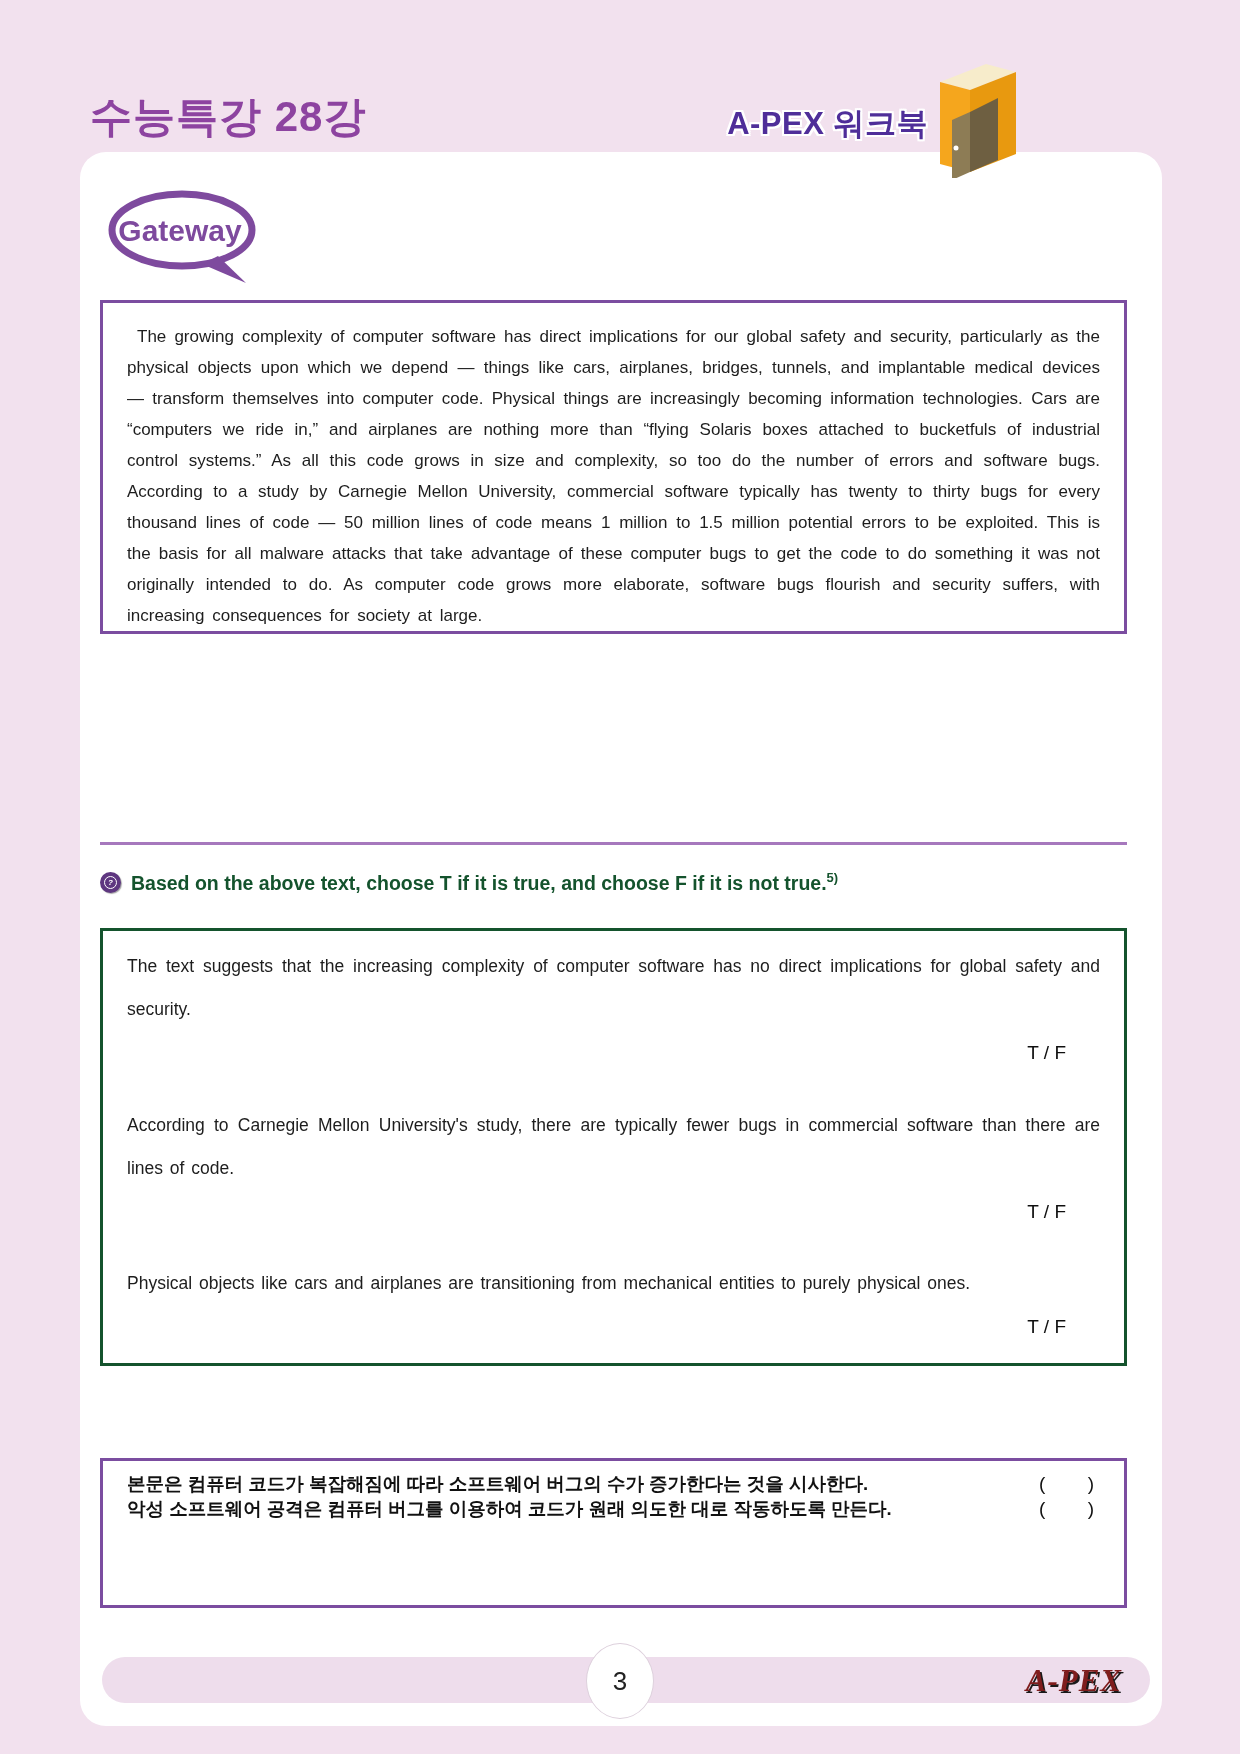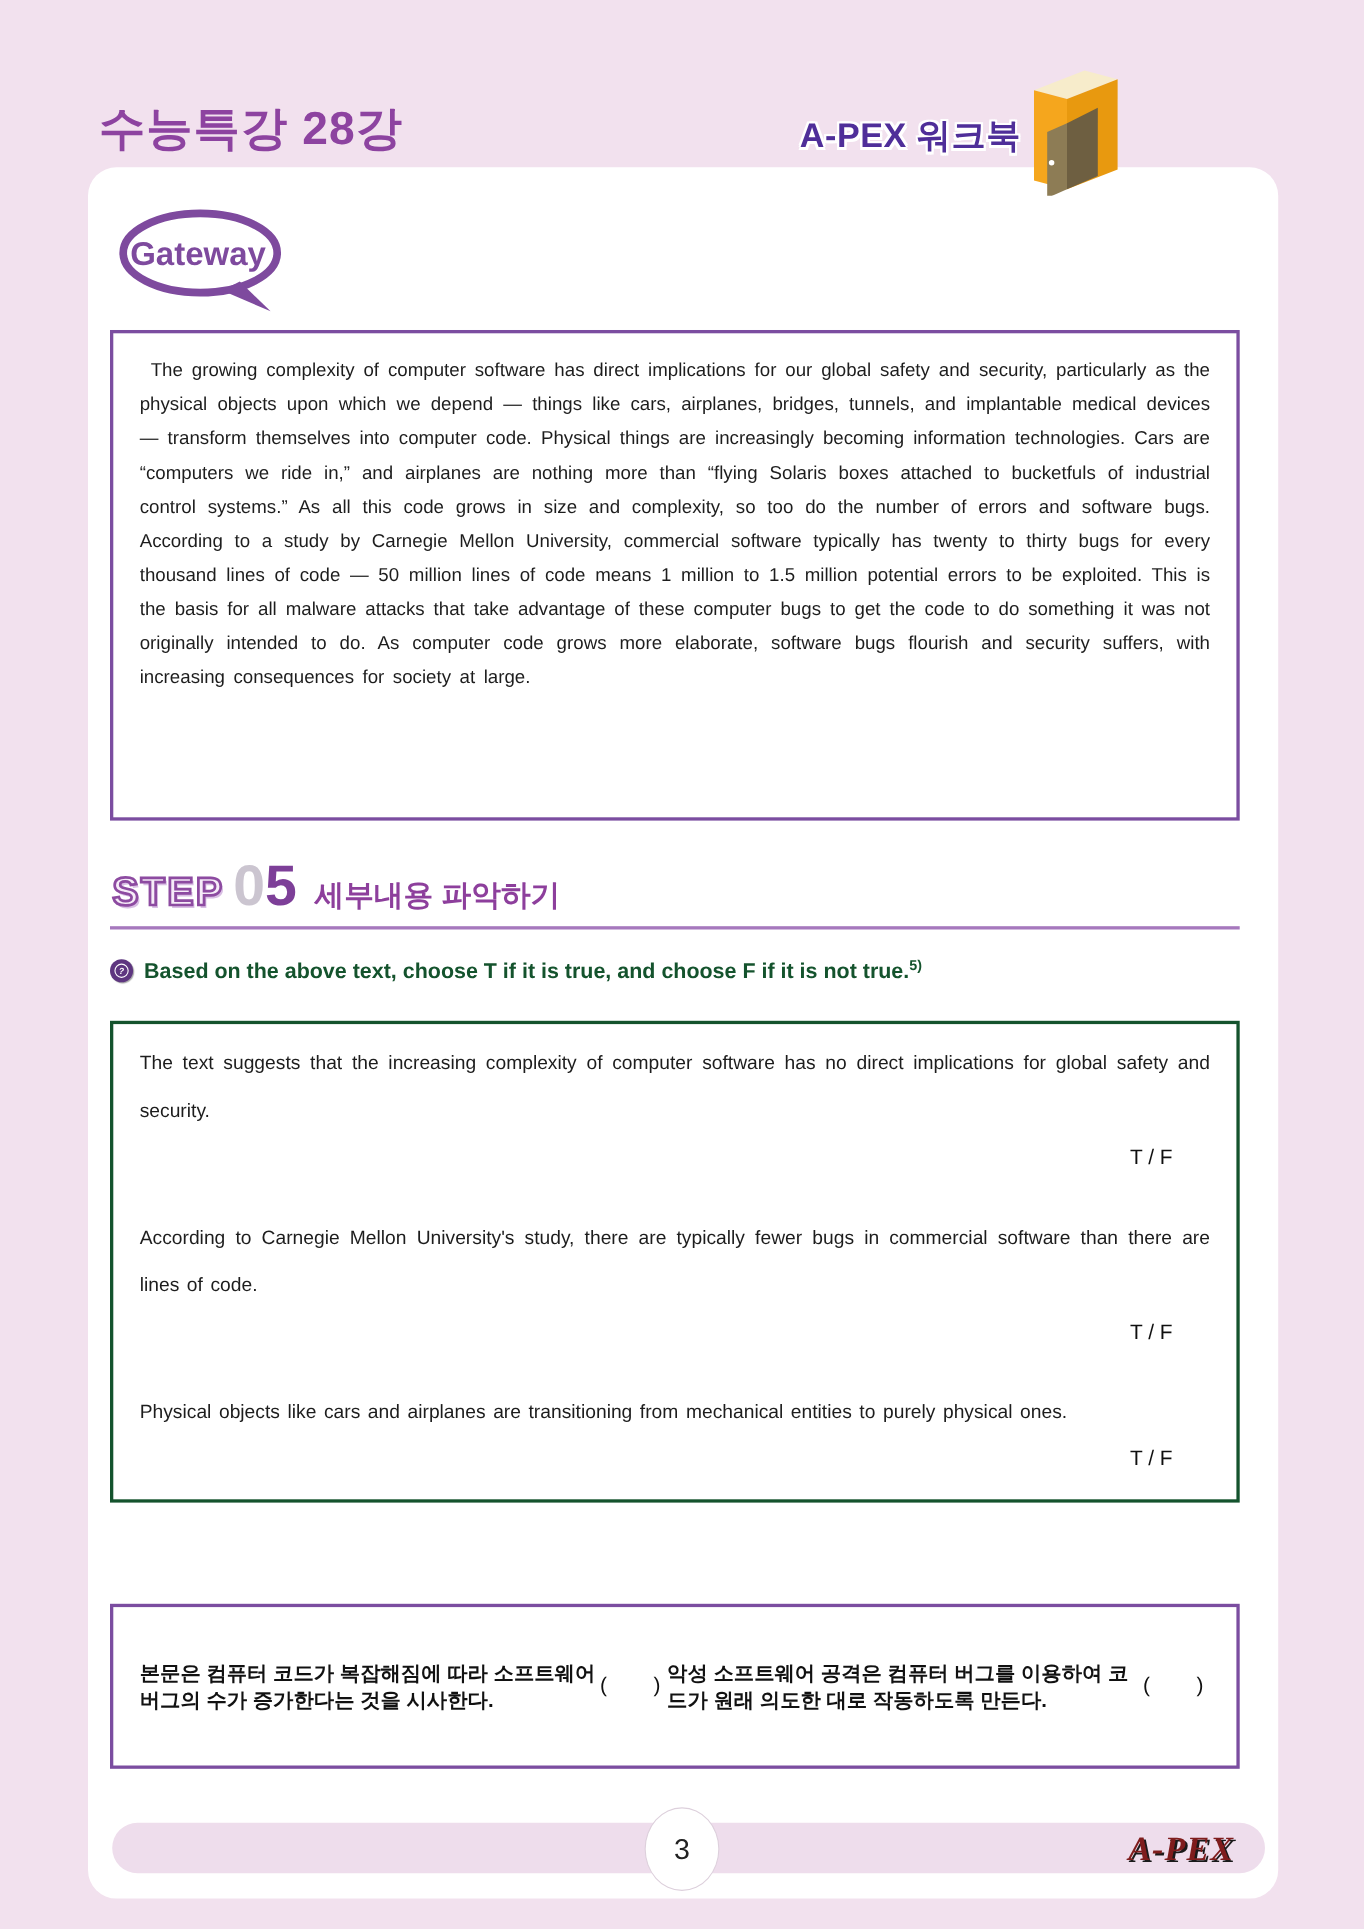--- a/index.html
+++ b/index.html
@@ -25,21 +25,21 @@
     line-height:1;
     text-shadow:
       -2px -2px 0 #fff, 2px -2px 0 #fff, -2px 2px 0 #fff, 2px 2px 0 #fff,
       0 -2px 0 #fff, 0 2px 0 #fff, -2px 0 0 #fff, 2px 0 0 #fff;
   }
   .book-icon { position:absolute; left:928px; top:60px; }
   
   .gateway { position:absolute; left:100px; top:186px; }
   
   .passage-box {
-    position:absolute; left:100px; top:300px; width:1027px; height:446px;
+    position:absolute; left:100px; top:300px; width:1027px; height:334px;
     border:3px solid #7b4da0; box-sizing:border-box;
     padding:18px 24px; overflow:hidden; background:#fff;
   }
   .passage-text {
     font-size:17px; line-height:31px; text-align:justify;
     word-spacing:3px; text-indent:10px; color:#1d1d1d;
   }
   
   .step-row {
     position:absolute; left:102px; top:780px;
@@ -89,22 +89,22 @@
     word-spacing:2px; color:#1d1d1d;
   }
   .tf-choice {
     text-align:right; padding-right:34px; font-size:19px; line-height:44px;
     color:#0f0f0f;
   }
   
   .ox-box {
     position:absolute; left:100px; top:1458px; width:1027px; height:150px;
     border:3px solid #7b4da0; box-sizing:border-box; background:#fff;
-    padding:10px 24px; display:flex; flex-direction:row;
-    justify-content:center; overflow:hidden;
+    padding:10px 24px; display:flex; flex-direction:column;
+    justify-content:flex-start; overflow:hidden;
   }
   .ox-row { display:flex; justify-content:space-between; align-items:center; }
   .ox-statement { font-size:18.5px; font-weight:600; color:#111; }
   .ox-blank { font-size:19px; white-space:pre; padding-right:6px; color:#111; }
   
   .footer-bar {
     position:absolute; left:102px; top:1657px; width:1048px; height:46px;
     background:#eeddec; border-radius:23px;
   }
   .footer-logo {
@@ -144,26 +144,20 @@
       <ellipse cx="82" cy="44" rx="70" ry="36" fill="none" stroke="#7e4a9e" stroke-width="7"></ellipse>
       <path d="M118 70 L146 97 L102 78 Z" fill="#7e4a9e"></path>
       <text x="80" y="55" text-anchor="middle" font-size="30" font-weight="bold" fill="#7e4a9e" font-family="Liberation Sans, sans-serif">Gateway</text>
     </svg>
   </div>
 
   <div class="passage-box">
     <div class="passage-text"> The growing complexity of computer software has direct implications for our global safety and security, particularly as the physical objects upon which we depend — things like cars, airplanes, bridges, tunnels, and implantable medical devices — transform themselves into computer code. Physical things are increasingly becoming information technologies. Cars are “computers we ride in,” and airplanes are nothing more than “flying Solaris boxes attached to bucketfuls of industrial control systems.” As all this code grows in size and complexity, so too do the number of errors and software bugs. According to a study by Carnegie Mellon University, commercial software typically has twenty to thirty bugs for every thousand lines of code — 50 million lines of code means 1 million to 1.5 million potential errors to be exploited. This is the basis for all malware attacks that take advantage of these computer bugs to get the code to do something it was not originally intended to do. As computer code grows more elaborate, software bugs flourish and security suffers, with increasing consequences for society at large.</div>
   </div>
 
-  <div class="step-row">
-    <span class="step-word">STEP</span>
-    <span class="step-zero">0</span>
-    <span class="step-five">5</span>
-    <span class="step-title">세부내용 파악하기</span>
-  </div>
   <div class="step-underline"></div>
 
   <div class="question-row q1">
     <span class="q-bullet">
         <span class="q-bullet-inner"></span>
       </span>
     <span><span>Based on the above text, choose T if it is true, and choose F if it is not true.</span><sup class="fnote">5)</sup></span>
   </div>
 
   <div class="tf-box">

